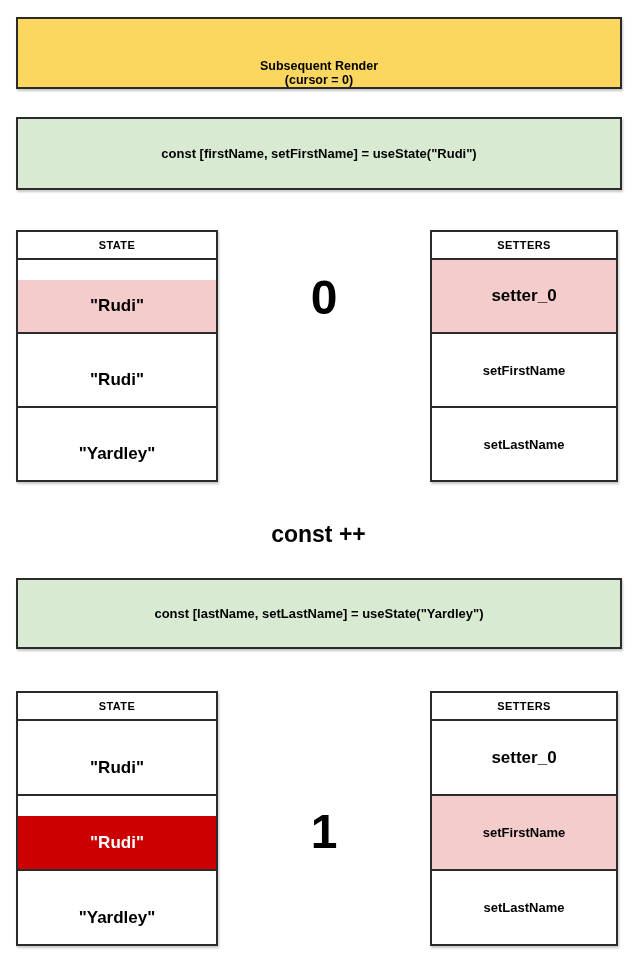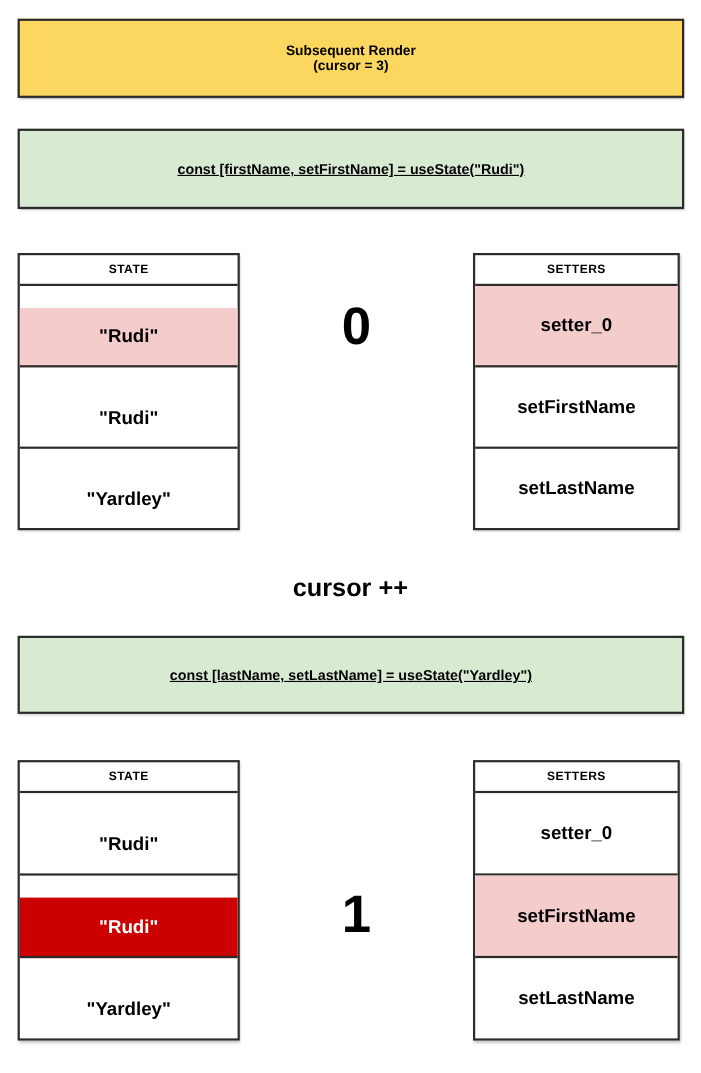--- a/index.html
+++ b/index.html
@@ -7,30 +7,30 @@
   .page {
     width: 637px; height: 975px; background: #fff; position: relative;
     font-family: "Liberation Sans", "DejaVu Sans", sans-serif;
     color: var(--text, #000); overflow: hidden;
   }
   .banner {
     margin: 17px 15px 0 16px; height: 72px;
     background: var(--banner-bg, #fcd75f);
     border: 2px solid var(--border, #2b2b2b);
     box-shadow: 1px 2px 2px rgba(0,0,0,0.22);
-    display: flex; flex-direction: column; align-items: center; justify-content: center;
+    display: flex; flex-direction: column; align-items: center; justify-content: flex-end;
     font-weight: bold; font-size: 12.5px; text-align: center;
   }
   .codebox {
     margin: 0 15px 0 16px; height: 73px;
     background: var(--code-bg, #d9ead3);
     border: 2px solid var(--border, #2b2b2b);
     box-shadow: 1px 2px 2px rgba(0,0,0,0.22);
     display: flex; align-items: center; justify-content: center;
-    font-weight: bold; font-size: 13px; text-align: left; text-decoration: underline;
+    font-weight: bold; font-size: 13px; text-align: left;
   }
   .codebox.first { margin-top: 28px; }
   .codebox.second { margin-top: 32px; height: 71px; }
   .pair { display: flex; padding-left: 16px; padding-right: 19px; }
   .pair.first  { margin-top: 40px; height: 252px; }
   .pair.second { margin-top: 42px; height: 255px; }
   .tbl {
     border: 2px solid var(--border, #2b2b2b); background: #fff;
     display: flex; flex-direction: column;
     box-shadow: 1px 2px 2px rgba(0,0,0,0.22);
@@ -41,40 +41,40 @@
     flex: 0 0 28px; border-bottom: 2px solid var(--border, #2b2b2b);
     display: flex; align-items: center; justify-content: center;
     font-weight: bold; font-size: 11px; letter-spacing: 0.4px;
   }
   .tbl .row {
     flex: 1 1 0; border-bottom: 2px solid var(--border, #2b2b2b);
     display: flex; align-items: center; justify-content: center;
     font-weight: bold; font-size: 17px; text-align: center;
   }
   .tbl .row:last-child { border-bottom: none; }
-  .row.small { font-size: 17px; text-align: center; }
+  .row.small { font-size: 13px; text-align: center; }
   .row.pink  { background: var(--highlight-pink, #f4cccc); }
   .row.red   { background: var(--highlight-red, #cc0000); color: var(--text-on-red, #fff); }
   .mid { flex: 1 1 auto; display: flex; justify-content: center; align-items: flex-start; }
   .cursor-num { font-weight: bold; font-size: 48px; line-height: 36px; }
   .mid.first  .cursor-num { padding-top: 50px; }
   .mid.second .cursor-num { padding-top: 123px; }
   .cursor-label {
     margin-top: 40px; height: 24px; line-height: 24px;
     text-align: center; font-weight: bold; font-size: 23px;
   }
 </style>
 </head>
 <body>
 
 <div class="page">
 
   <div class="banner">
     <div>Subsequent Render</div>
-    <div>(cursor = 3)</div>
+    <div>(cursor = 0)</div>
   </div>
 
   <div class="codebox first">
     <span>const [firstName, setFirstName] = useState("Rudi")</span>
   </div>
 
   <div class="pair first">
     <div class="tbl state">
       <div class="hdr">STATE</div>
       <div class="row pink">"Rudi"</div>
@@ -85,21 +85,21 @@
       <div class="cursor-num">0</div>
     </div>
     <div class="tbl setters">
       <div class="hdr">SETTERS</div>
       <div class="row pink">setter_0</div>
       <div class="row small">setFirstName</div>
       <div class="row small">setLastName</div>
     </div>
   </div>
 
-  <div class="cursor-label">cursor ++</div>
+  <div class="cursor-label">const ++</div>
 
   <div class="codebox second">
     <span>const [lastName, setLastName] = useState("Yardley")</span>
   </div>
 
   <div class="pair second">
     <div class="tbl state">
       <div class="hdr">STATE</div>
       <div class="row">"Rudi"</div>
       <div class="row red">"Rudi"</div>

